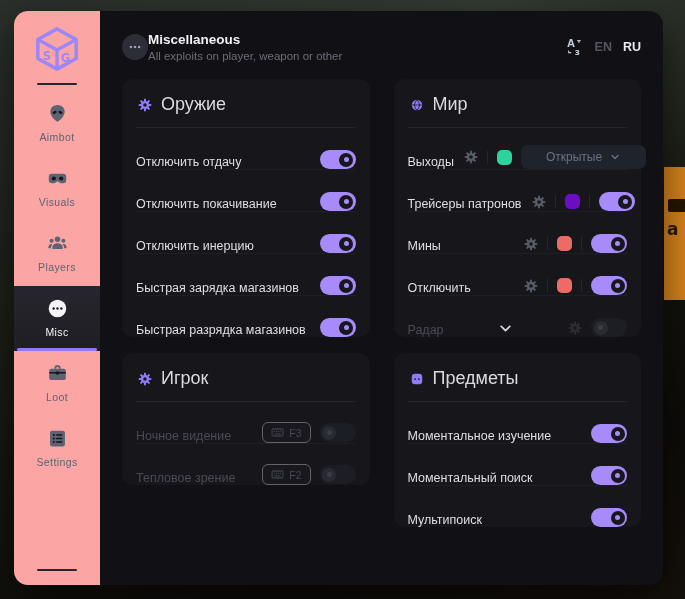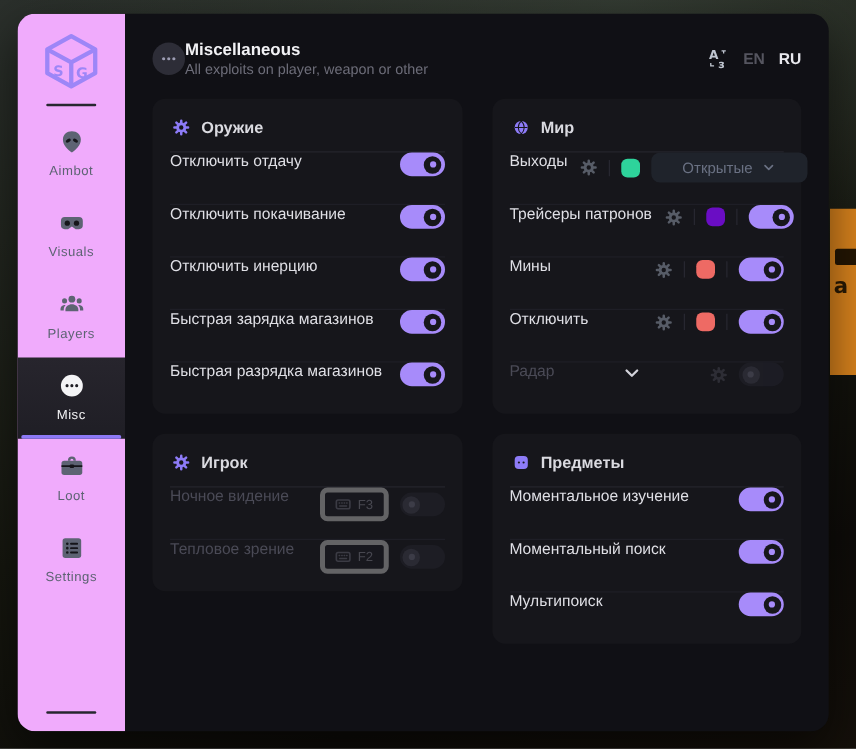--- a/index.html
+++ b/index.html
@@ -15,21 +15,21 @@
   .billboard .bar{position:absolute;left:4px;top:32px;width:26px;height:13px;background:#241603;border-radius:2px}
   .billboard .letter{position:absolute;left:3px;top:52px;color:#2a1a04;font:700 17px "DejaVu Sans",sans-serif}
 
   .window{
     position:absolute;left:14px;top:11px;width:649px;height:574px;
     background:#101015;border-radius:14px;overflow:hidden;display:flex;
     box-shadow:0 14px 40px rgba(0,0,0,.55);
   }
 
   
-  .sidebar{width:86px;flex-shrink:0;background:#f0abfc;display:flex;flex-direction:column;align-items:center;padding-top:15px}
+  .sidebar{width:86px;flex-shrink:0;background:#fca5a5;display:flex;flex-direction:column;align-items:center;padding-top:15px}
   .logo{width:46px;height:46px;flex-shrink:0}
   .logo-divider,.side-bottom-divider{width:40px;height:2px;background:#27272f;border-radius:2px}
   .logo-divider{margin:11px 0 2px}
   .side-bottom-divider{margin-top:auto;margin-bottom:14px}
   .nav{display:flex;flex-direction:column;width:100%;margin-top:4px}
   .nav-item{display:flex;flex-direction:column;align-items:center;gap:7px;padding:12px 0 13px;color:#5d6373;cursor:pointer;position:relative;user-select:none}
   .nav-item .nic{width:21px;height:21px}
   .nav-label{font-size:10.5px;letter-spacing:.4px}
   .nav-item.active{background:linear-gradient(180deg,#27252d,#1f1e25);color:#f4f4f6}
   .nav-item.active::after{content:"";position:absolute;left:3px;right:3px;bottom:0;height:3px;border-radius:3px;background:#8d79f6}
@@ -47,34 +47,34 @@
   .lang{font-size:12.5px;font-weight:700;cursor:pointer;user-select:none}
   .lang.inactive{color:#55555f}
   .lang.active{color:#e9e9ee}
 
   .content{flex:1;display:grid;grid-template-columns:1fr 1fr;gap:0 24px;padding:2px 22px 0;align-content:start;overflow:hidden}
   .col{display:flex;flex-direction:column;min-width:0}
 
   .card{background:#16161b;border-radius:10px;padding:0 14px;margin-bottom:16px}
   .card-head{display:flex;align-items:center;gap:9px;padding:15px 2px 12px;border-bottom:1px solid #24242d}
   .card-ic{width:14px;height:14px;color:#8d7bf7;flex-shrink:0}
-  .card-title{font-size:13px;font-weight:700;color:#dadae0}
-
-  .row{display:flex;align-items:flex-start;min-height:41px;border-top:1px solid #1e1e26}
+  .card-title{font-size:18px;font-weight:400;color:#dadae0}
+
+  .row{display:flex;align-items:flex-end;min-height:41px;border-top:1px solid #1e1e26}
   .rows .row:first-child{border-top:none}
   .row-label{font-size:12.5px;color:#dfdfe5;white-space:nowrap}
   .row-mid{flex:1;display:flex;justify-content:center;min-width:10px}
   .chev{width:17px;height:17px;color:#d2d2da;cursor:pointer}
   .ctl{display:flex;align-items:center;gap:9px;flex-shrink:0}
   .vdiv{width:1px;height:13px;background:#272730}
   .gear{width:14px;height:14px;color:#575c67;cursor:pointer;flex-shrink:0}
   .swatch{width:15px;height:15px;border-radius:5px;cursor:pointer;flex-shrink:0}
   .dropdown{display:flex;align-items:center;gap:7px;background:#1f232b;border-radius:7px;padding:5px 25px;color:#6a7183;font-size:12px;cursor:pointer;user-select:none}
   .dropdown .chev{width:12px;height:12px;color:#6a7183}
-  .kbd{display:flex;align-items:center;gap:5px;background:#1b1b22;border:4px solid #a3a3a3;border-radius:6px;padding:3px 8px;color:#6f6f7b;font-size:10.5px;cursor:pointer}
+  .kbd{display:flex;align-items:center;gap:5px;background:#1b1b22;border:1px solid #a3a3a3;border-radius:6px;padding:3px 8px;color:#6f6f7b;font-size:10.5px;cursor:pointer}
   .kbd .kic{width:13px;height:13px;color:#5a5a66}
 
   .toggle{width:36px;height:19px;border-radius:10px;position:relative;cursor:pointer;flex-shrink:0}
   .knob{position:absolute;top:2.5px;width:14px;height:14px;border-radius:50%}
   .knob::after{content:"";position:absolute;inset:4.5px;border-radius:50%}
   .toggle.on{background:#a78bfa}
   .toggle.on .knob{right:2.5px;background:#17171c}
   .toggle.on .knob::after{background:#a78bfa}
   .toggle.off{background:#23232c}
   .toggle.off .knob{left:2.5px;background:#3b3b47}

